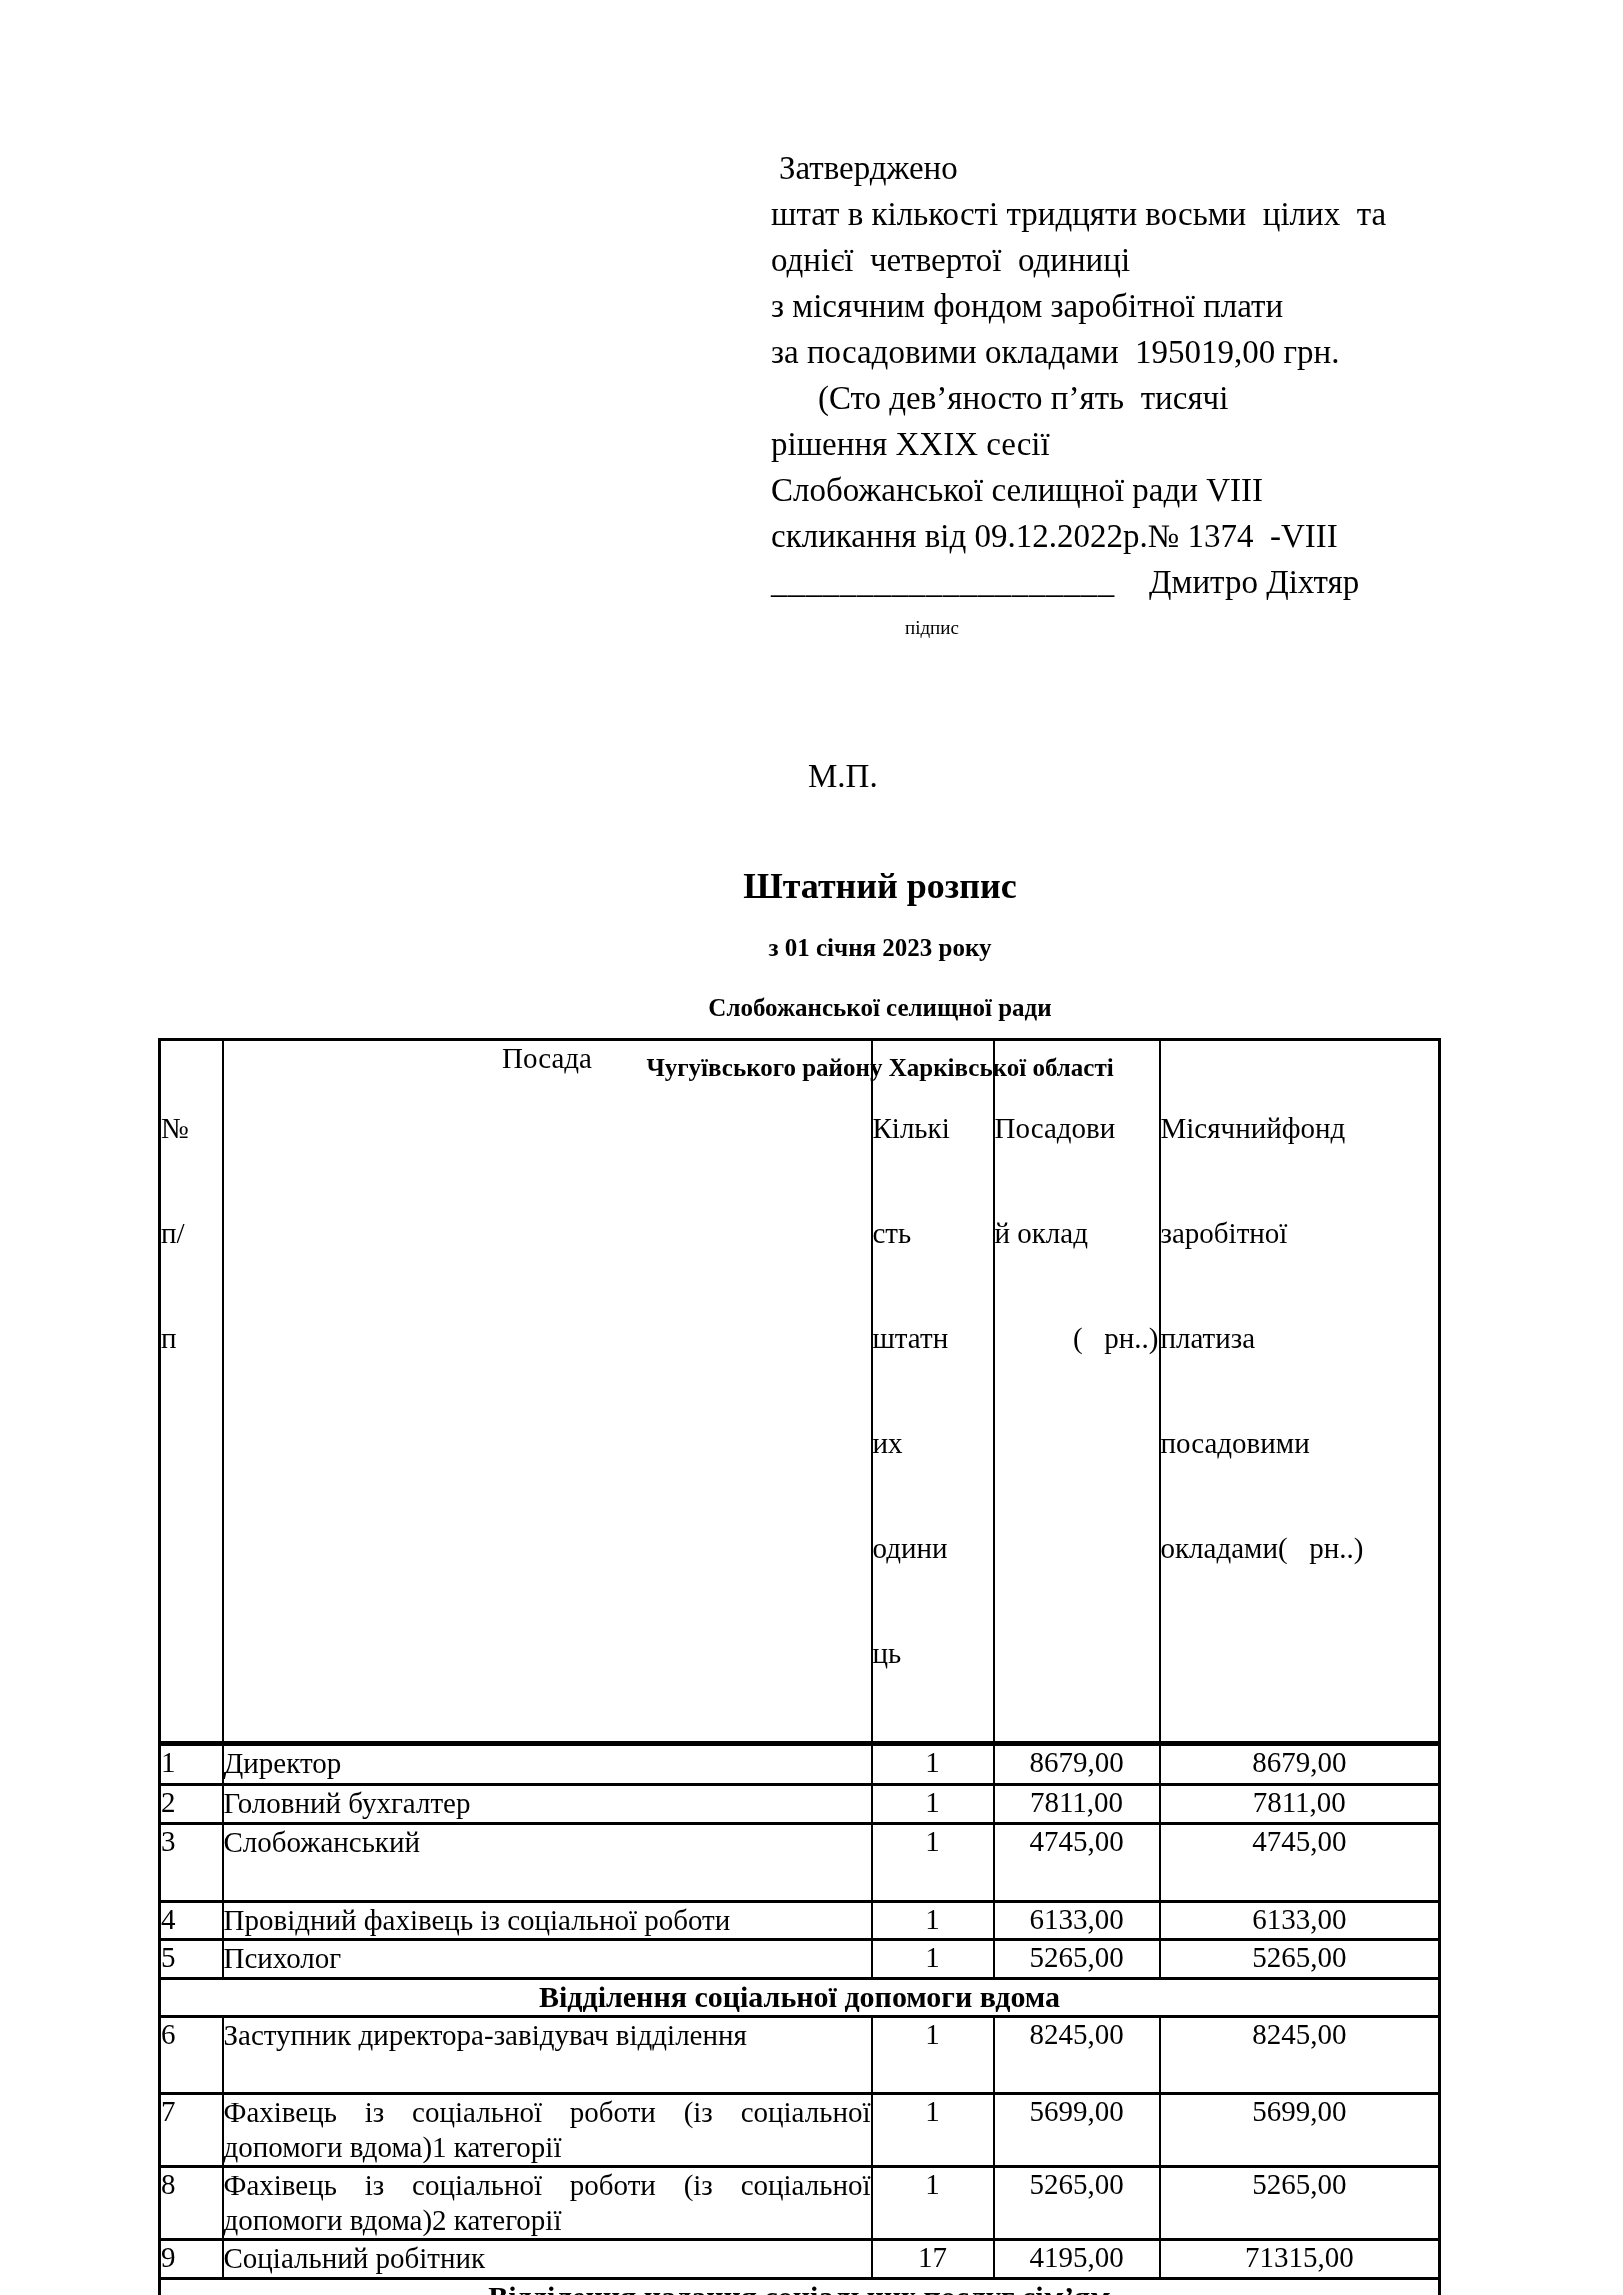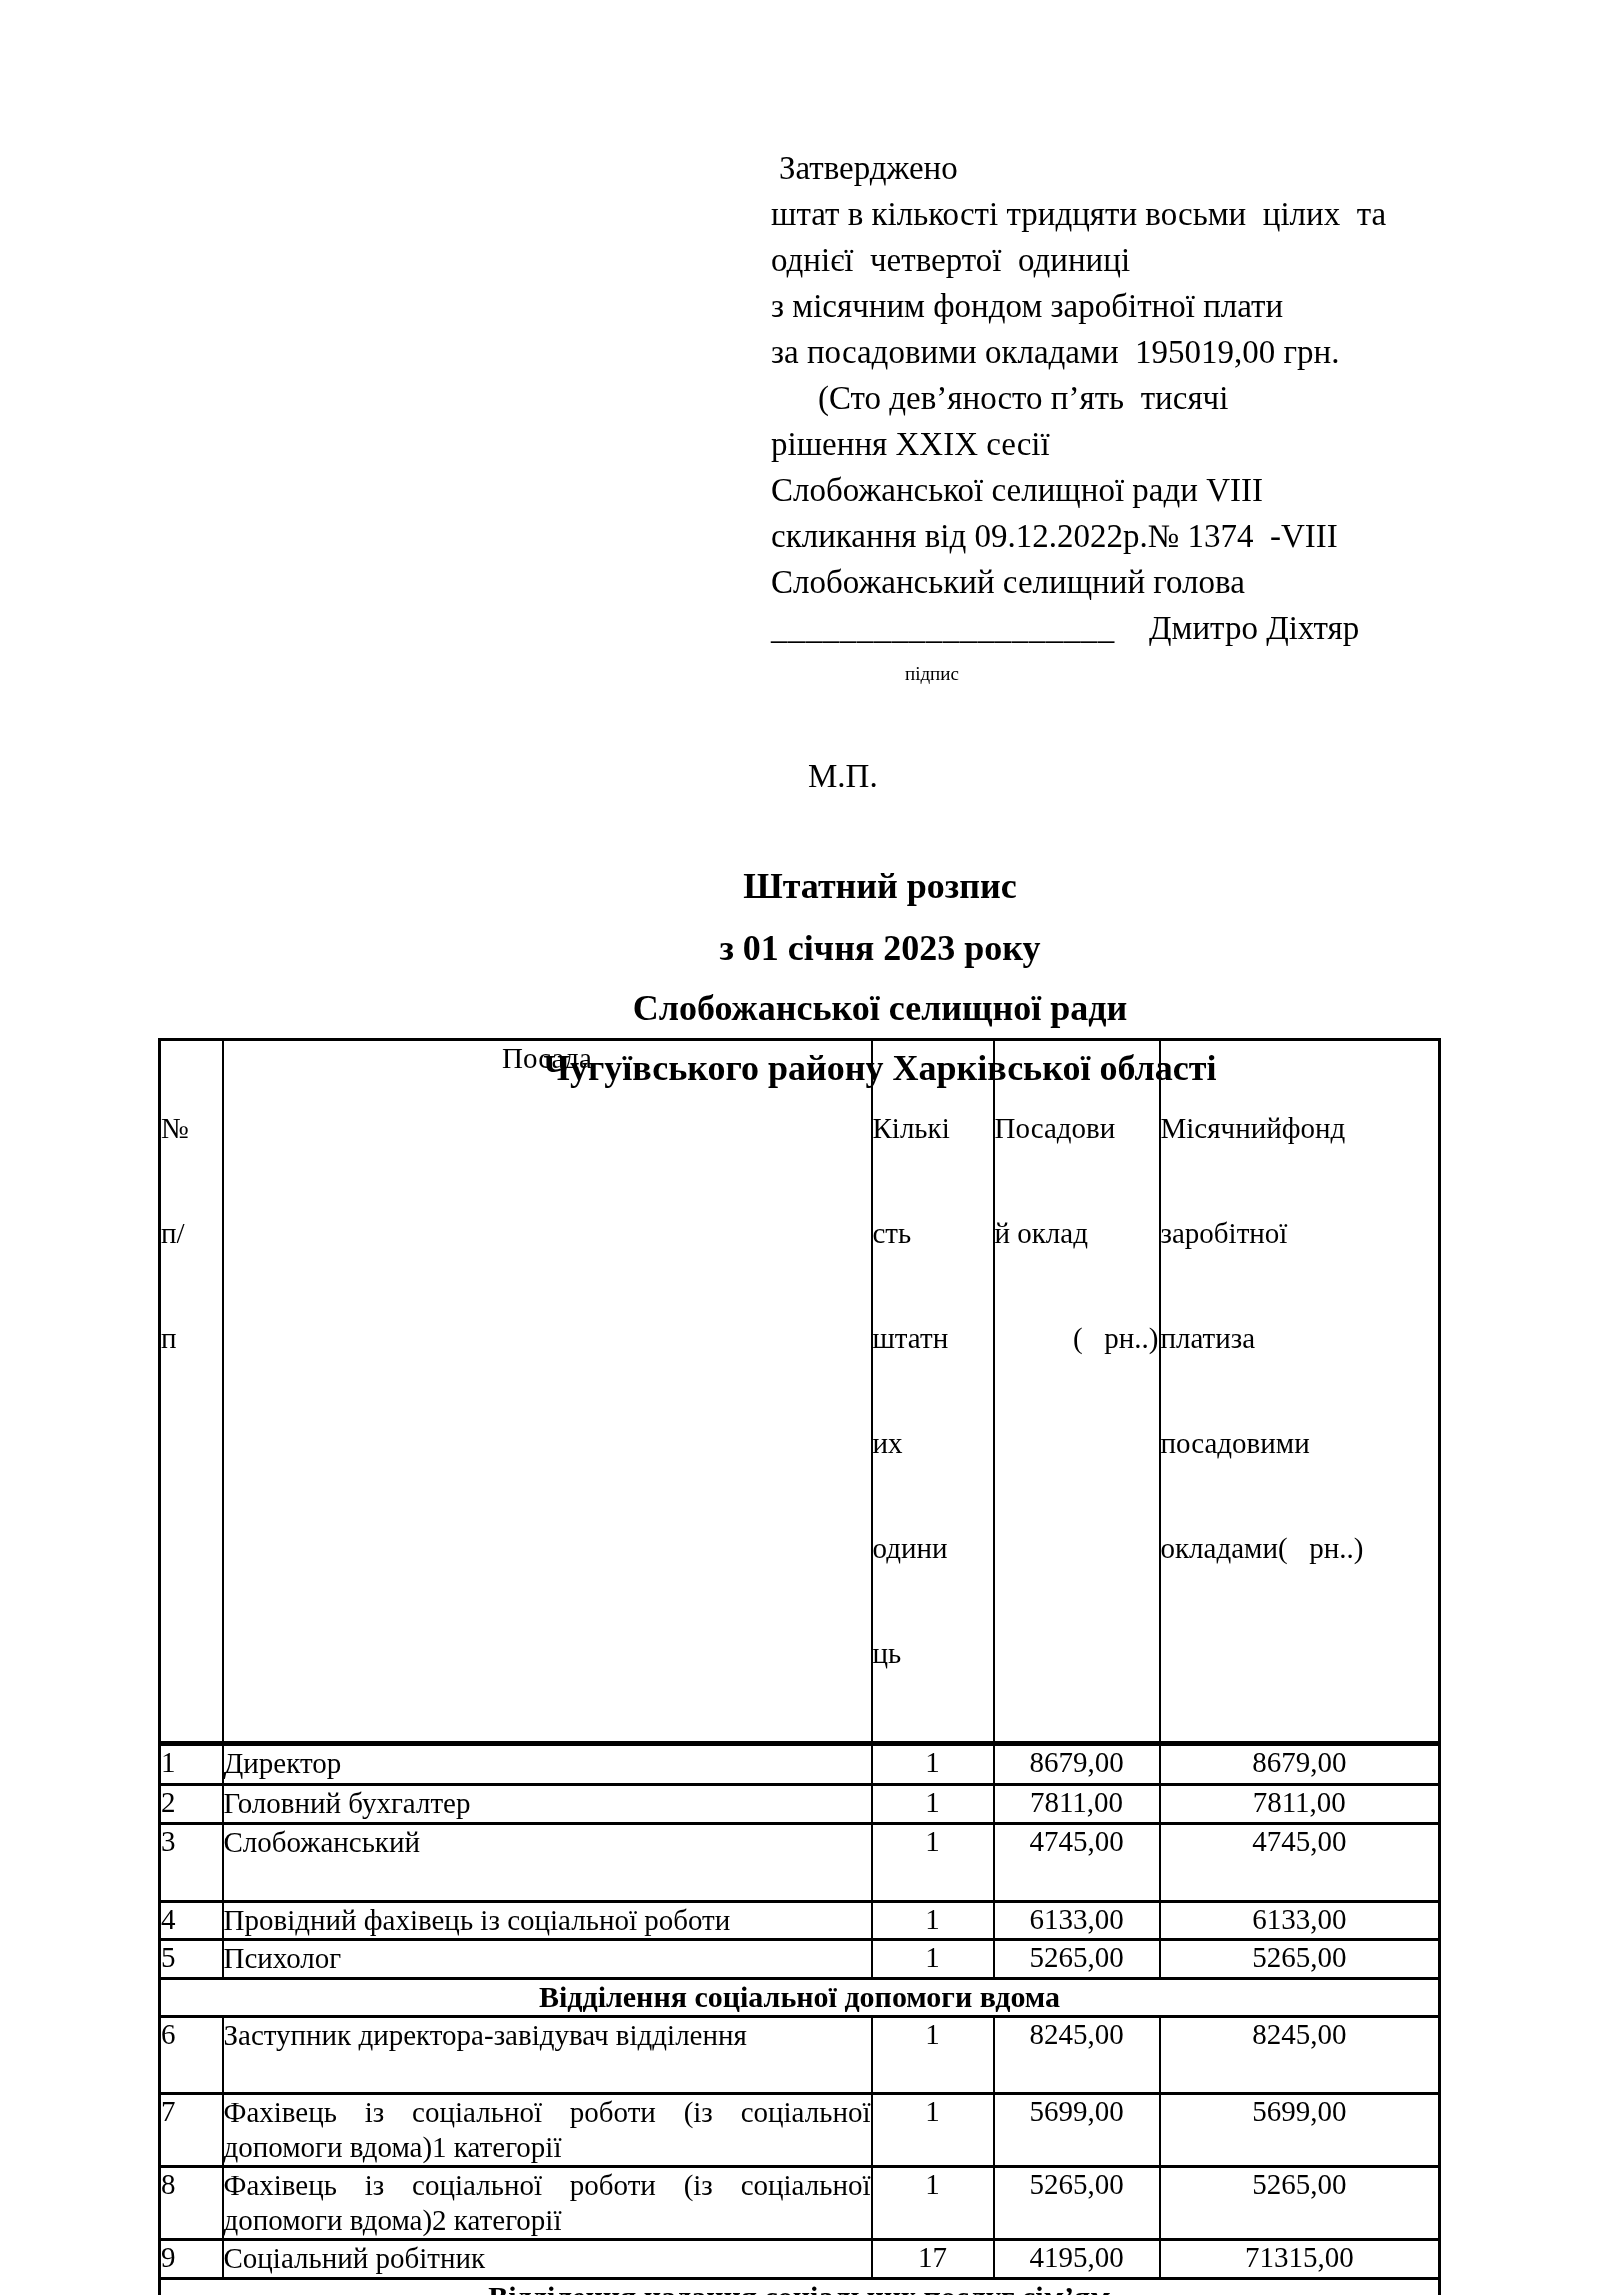--- a/index.html
+++ b/index.html
@@ -43,21 +43,21 @@
   
   .title-block {
     position: absolute;
     left: 157px; top: 843px;
     width: 1446px;
     text-align: center;
     font-weight: bold;
     white-space: pre;
   }
   .title-block .t-main { font-size: 36px; line-height: 42px; }
-  .title-block .t-sub  { font-size: 36px; line-height: 38px; text-align: center; }
+  .title-block .t-sub  { font-size: 25px; line-height: 38px; text-align: center; }
 
   
   table.doc-table {
     position: absolute;
     left: 158px; top: 1038px;
     width: 1280px;
     border-collapse: collapse;
     table-layout: fixed;
     font-size: 29px;
   }
@@ -93,21 +93,20 @@
   <div class="approval">
     <div class="line ind-space">Затверджено</div>
     <div class="line">штат в кількості тридцяти восьми  цілих  та</div>
     <div class="line">однієї  четвертої  одиниці</div>
     <div class="line">з місячним фондом заробітної плати</div>
     <div class="line">за посадовими окладами  195019,00 грн.</div>
     <div class="line ind-paren">(Сто дев’яносто п’ять  тисячі</div>
     <div class="line">рішення XXIX сесії</div>
     <div class="line">Слобожанської селищної ради VIII</div>
     <div class="line">скликання від 09.12.2022р.№ 1374  -VIII</div>
-    <div class="line">Слобожанський селищний голова</div>
     <div class="line"><span class="sig-rule">____________________</span><span class="sig-name">Дмитро Діхтяр</span></div>
     <div class="sig-caption">підпис</div>
   </div>
 
   <div class="seal">М.П.</div>
 
   <div class="title-block">
     <div class="t-main">Штатний розпис</div>
     <div class="t-sub">з 01 січня 2023 року</div>
     <div class="t-sub">Слобожанської селищної ради</div>

